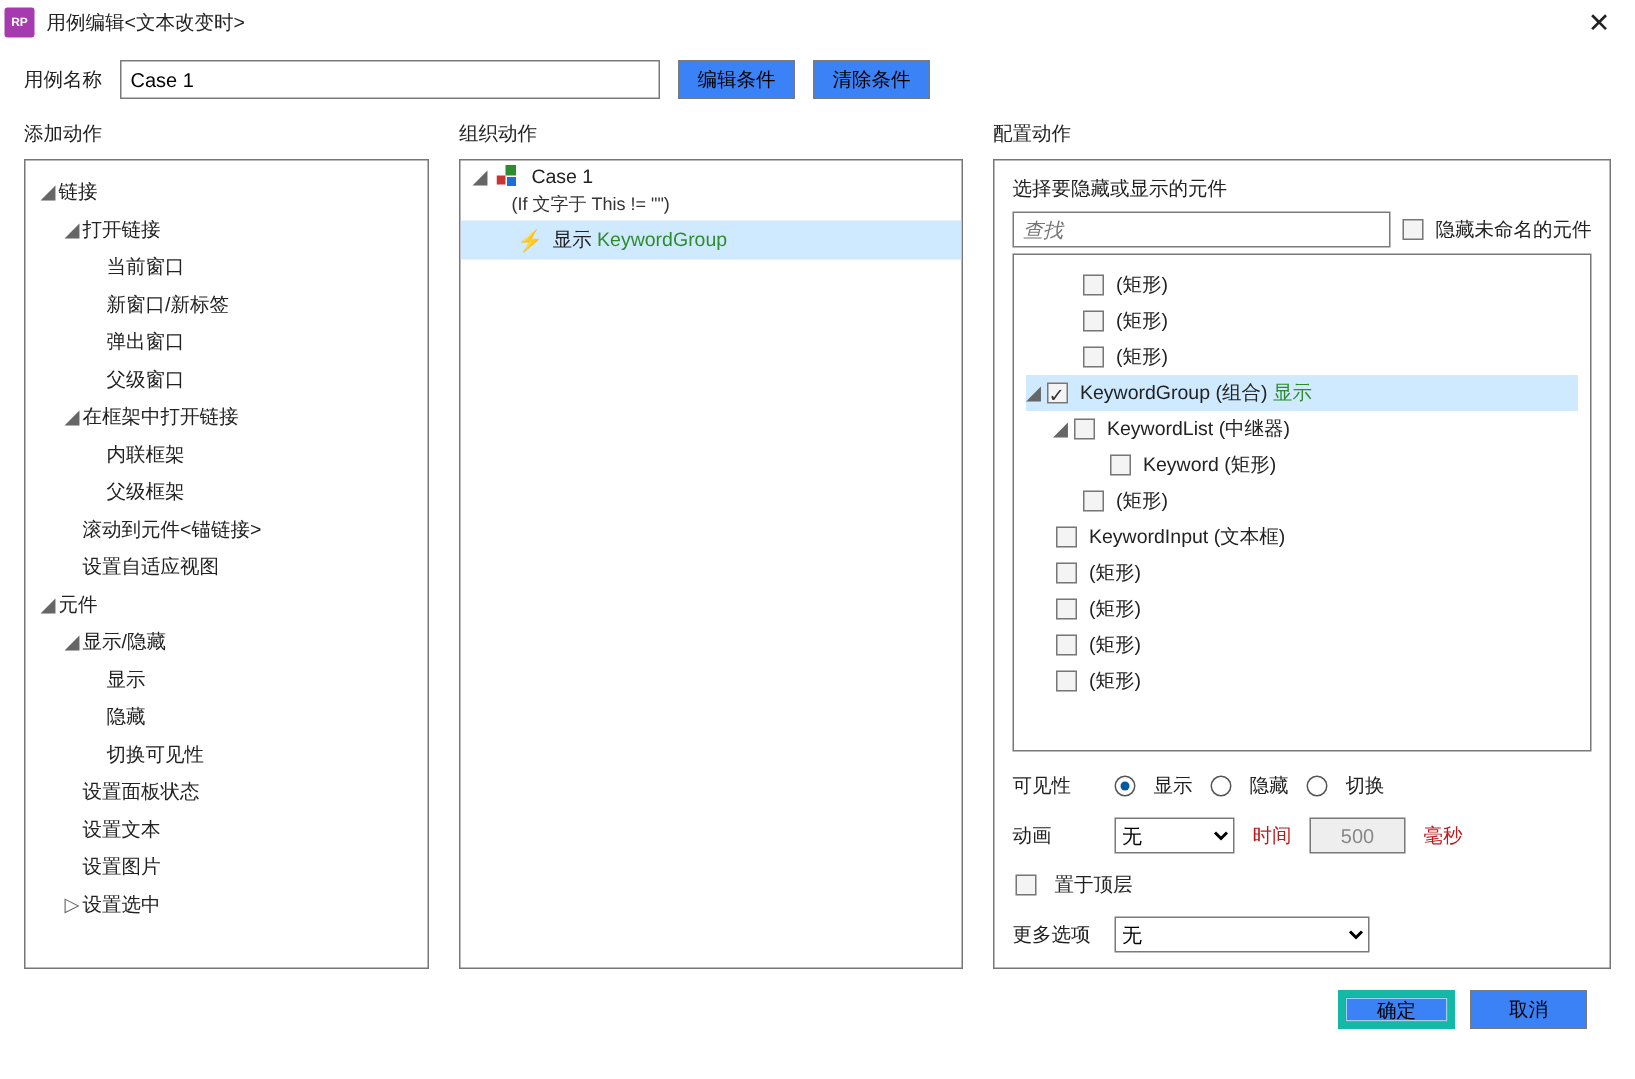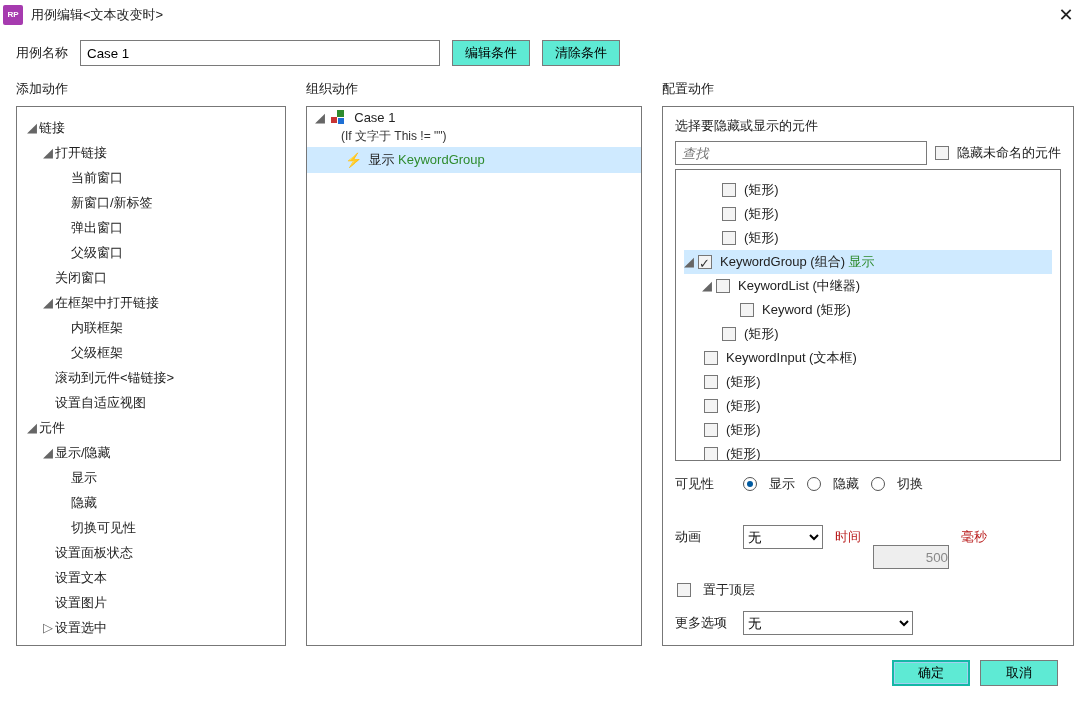--- a/index.html
+++ b/index.html
@@ -5,21 +5,21 @@
   * { box-sizing: border-box; margin: 0; padding: 0; }
   body { font-family: "Microsoft YaHei", Arial, sans-serif; font-size: 13px; color: #222; background: #fff; }
   .titlebar { height: 30px; display: flex; align-items: center; padding: 3px 10px 3px 3px; }
   .titlebar .app-icon { width: 20px; height: 20px; background: #a63baf; color: #fff; font-size: 8px; text-align: center; line-height: 20px; font-weight: bold; border-radius: 2px; margin-right: 8px; }
   .titlebar .title { }
   .titlebar .close-x { margin-left: auto; width: 28px; text-align: center; font-size: 18px; cursor: pointer; }
   .content { padding: 10px 16px; }
 
   .row-name { display: flex; align-items: center; gap: 12px; margin-bottom: 14px; }
   .row-name input[type=text] { width: 360px; height: 26px; padding: 0 6px; border: 1px solid #7a7a7a; }
-  .btn { height: 26px; min-width: 78px; border: 1px solid #7a7a7a; background: #5eead4; cursor: pointer; font-family: inherit; font-size: 13px; }
+  .btn { height: 26px; min-width: 78px; border: 1px solid #7a7a7a; background: #3b82f6; cursor: pointer; font-family: inherit; font-size: 13px; }
 
   .columns { display: flex; gap: 20px; }
   .col-hdr { margin-bottom: 8px; }
   .col1 { width: 270px; }
   .col2 { width: 336px; }
   .col3 { flex: 1; }
 
   .panel { border: 1px solid #777; height: 540px; overflow: hidden; background: #fff; position: relative; }
   .panel-inner { height: 100%; overflow-y: auto; padding: 8px 6px; }
   
@@ -53,25 +53,25 @@
   .w-indent { width:18px; display:inline-block; }
   .w-row .chk { margin-right:8px; margin-left:2px;}
   .w-row .label { }
 
   .form { margin-top:14px; display:flex; flex-direction:column; gap:12px; font-size:13px; }
   .form-row { display:flex; align-items:center; gap:12px; }
   .form-row .lab { width:56px; color:#222; }
   .radio { appearance:none; width:14px; height:14px; border:1px solid #555; border-radius:50%; display:inline-block; position:relative; cursor:pointer; }
   .radio.checked::after { content:""; width:6px; height:6px; background:#005aa0; border-radius:50%; position:absolute; top:3px; left:3px; }
   select { height:24px; border:1px solid #7a7a7a; font-family:inherit; background:#fff; }
-  input.num { width:76px; height:24px; border:1px solid #7a7a7a; text-align:right; background:#eee; color:#888;margin-top:40px; }
+  input.num { width:64px; height:24px; border:1px solid #7a7a7a; text-align:center; background:#eee; color:#888; }
   .light { color:#b91c1c; }
 
   .footer { display:flex; justify-content:flex-end; gap:10px; padding:14px 16px 0; }
-  .btn.primary { border:2px solid #14b8a6; box-shadow: inset 0 0 0 1px #a6cef0; }
+  .btn.primary { border:5px solid #14b8a6; box-shadow: inset 0 0 0 1px #a6cef0; }
 
   
   ::-webkit-scrollbar { width:16px; }
   ::-webkit-scrollbar-track { background:#f0f0f0; border-left:1px solid #ccc; }
   ::-webkit-scrollbar-thumb { background:#c4c4c4; border:1px solid #999; }
 </style>
 </head>
 <body>
 
 <div class="titlebar">
@@ -99,21 +99,20 @@
             <li><span class="toggle">◢</span><span>链接</span>
               <ul>
                 <li><span class="toggle">◢</span><span>打开链接</span>
                   <ul>
                     <li><span class="spacer"></span><span>当前窗口</span></li>
                     <li><span class="spacer"></span><span>新窗口/新标签</span></li>
                     <li><span class="spacer"></span><span>弹出窗口</span></li>
                     <li><span class="spacer"></span><span>父级窗口</span></li>
                   </ul>
                 </li>
-                <li><span class="spacer"></span><span>关闭窗口</span></li>
                 <li><span class="toggle">◢</span><span>在框架中打开链接</span>
                   <ul>
                     <li><span class="spacer"></span><span>内联框架</span></li>
                     <li><span class="spacer"></span><span>父级框架</span></li>
                   </ul>
                 </li>
                 <li><span class="spacer"></span><span>滚动到元件&lt;锚链接&gt;</span></li>
                 <li><span class="spacer"></span><span>设置自适应视图</span></li>
               </ul>
             </li>

